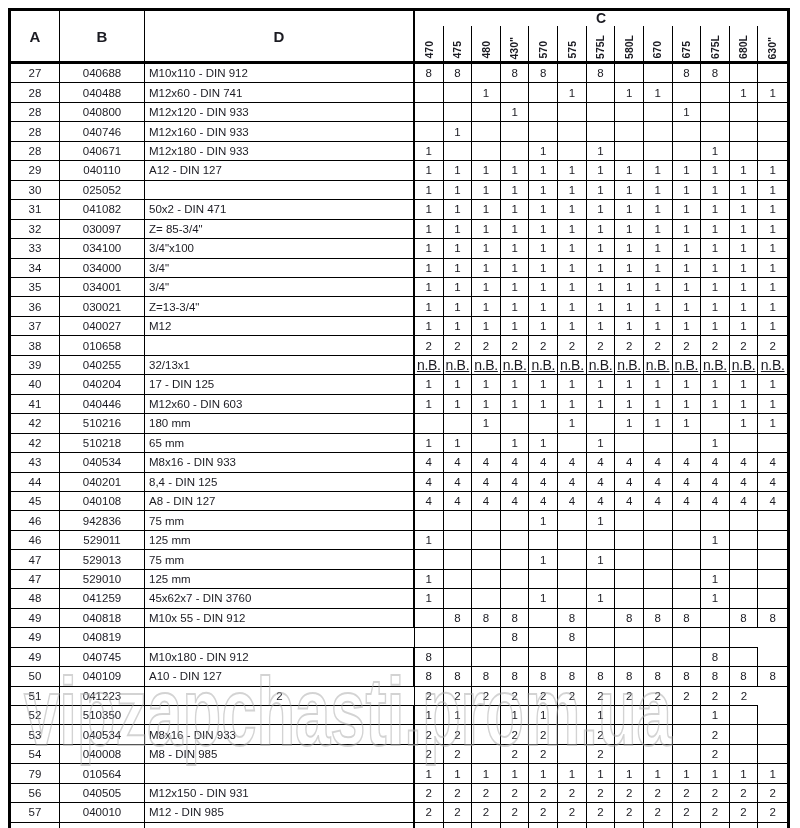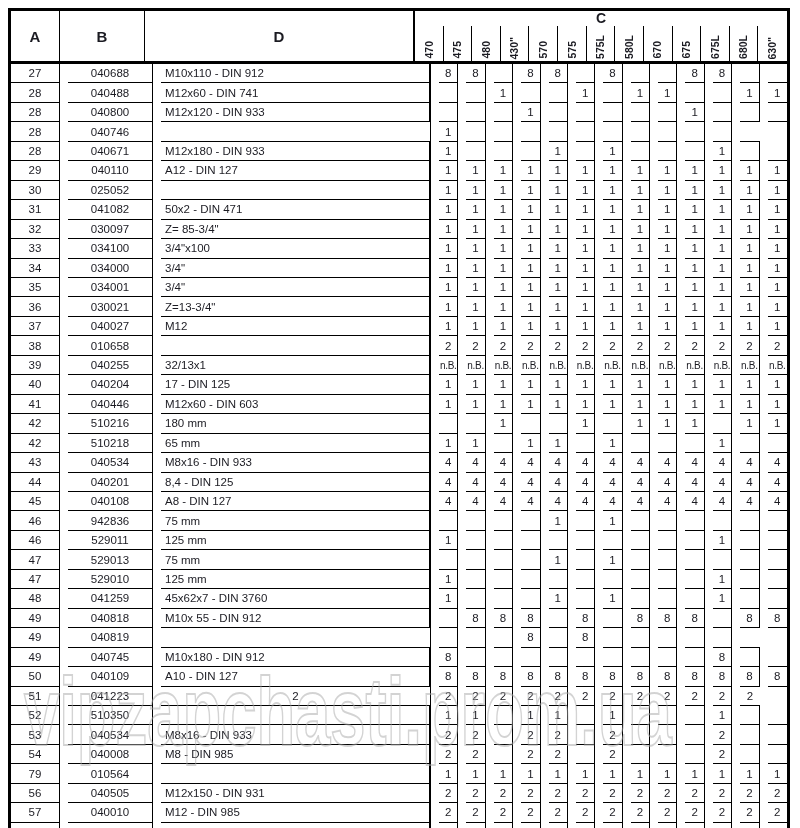--- a/index.html
+++ b/index.html
@@ -62,36 +62,35 @@
     transform: rotate(180deg);
     font-weight: bold; font-size: 10.5px; line-height: 1;
     white-space: nowrap; color: var(--ink);
   }
 
   
   .trow {
     display: grid;
     grid-template-columns: 49px 85px 270px repeat(13, 1fr);
     height: 19.46px;
-    gap: 8px;
   }
   .trow > div {
     border-right: 1px solid var(--line);
     border-bottom: 1px solid var(--line);
     display: flex; align-items: center; justify-content: center;
     font-size: 11.5px; color: var(--ink);
     overflow: hidden; white-space: nowrap;
   }
   .trow > .cd {
     justify-content: flex-start;
     padding-left: 4px;
     border-right: 2px solid var(--line);
   }
   .trow > .cq:last-child { border-right: none; }
-  .trow > .nb { font-size: 10px; letter-spacing: -0.3px; }
+  .trow > .nb { font-size: 14px; letter-spacing: -0.3px; text-decoration: underline; }
   .trow.partial { height: 14px; }
   .trow.partial > div { border-bottom: none; }
 
   
   .watermark {
     position: absolute;
     left: 24px; top: 662px;
     font-size: 96px; font-weight: bold; line-height: 1.05;
     white-space: nowrap;
     color: transparent;
@@ -209,20 +208,21 @@
         <div class="cq"></div>
         <div class="cq"></div>
         <div class="cq">1</div>
         <div class="cq"></div>
         <div class="cq"></div>
         <div class="cq"></div>
       </div>
       <div class="trow">
         <div class="ca">28</div>
         <div class="cb">040746</div>
+        <div class="cd">M12x160 - DIN 933</div>
         <div class="cq"></div>
         <div class="cq">1</div>
         <div class="cq"></div>
         <div class="cq"></div>
         <div class="cq"></div>
         <div class="cq"></div>
         <div class="cq"></div>
         <div class="cq"></div>
         <div class="cq"></div>
         <div class="cq"></div>

